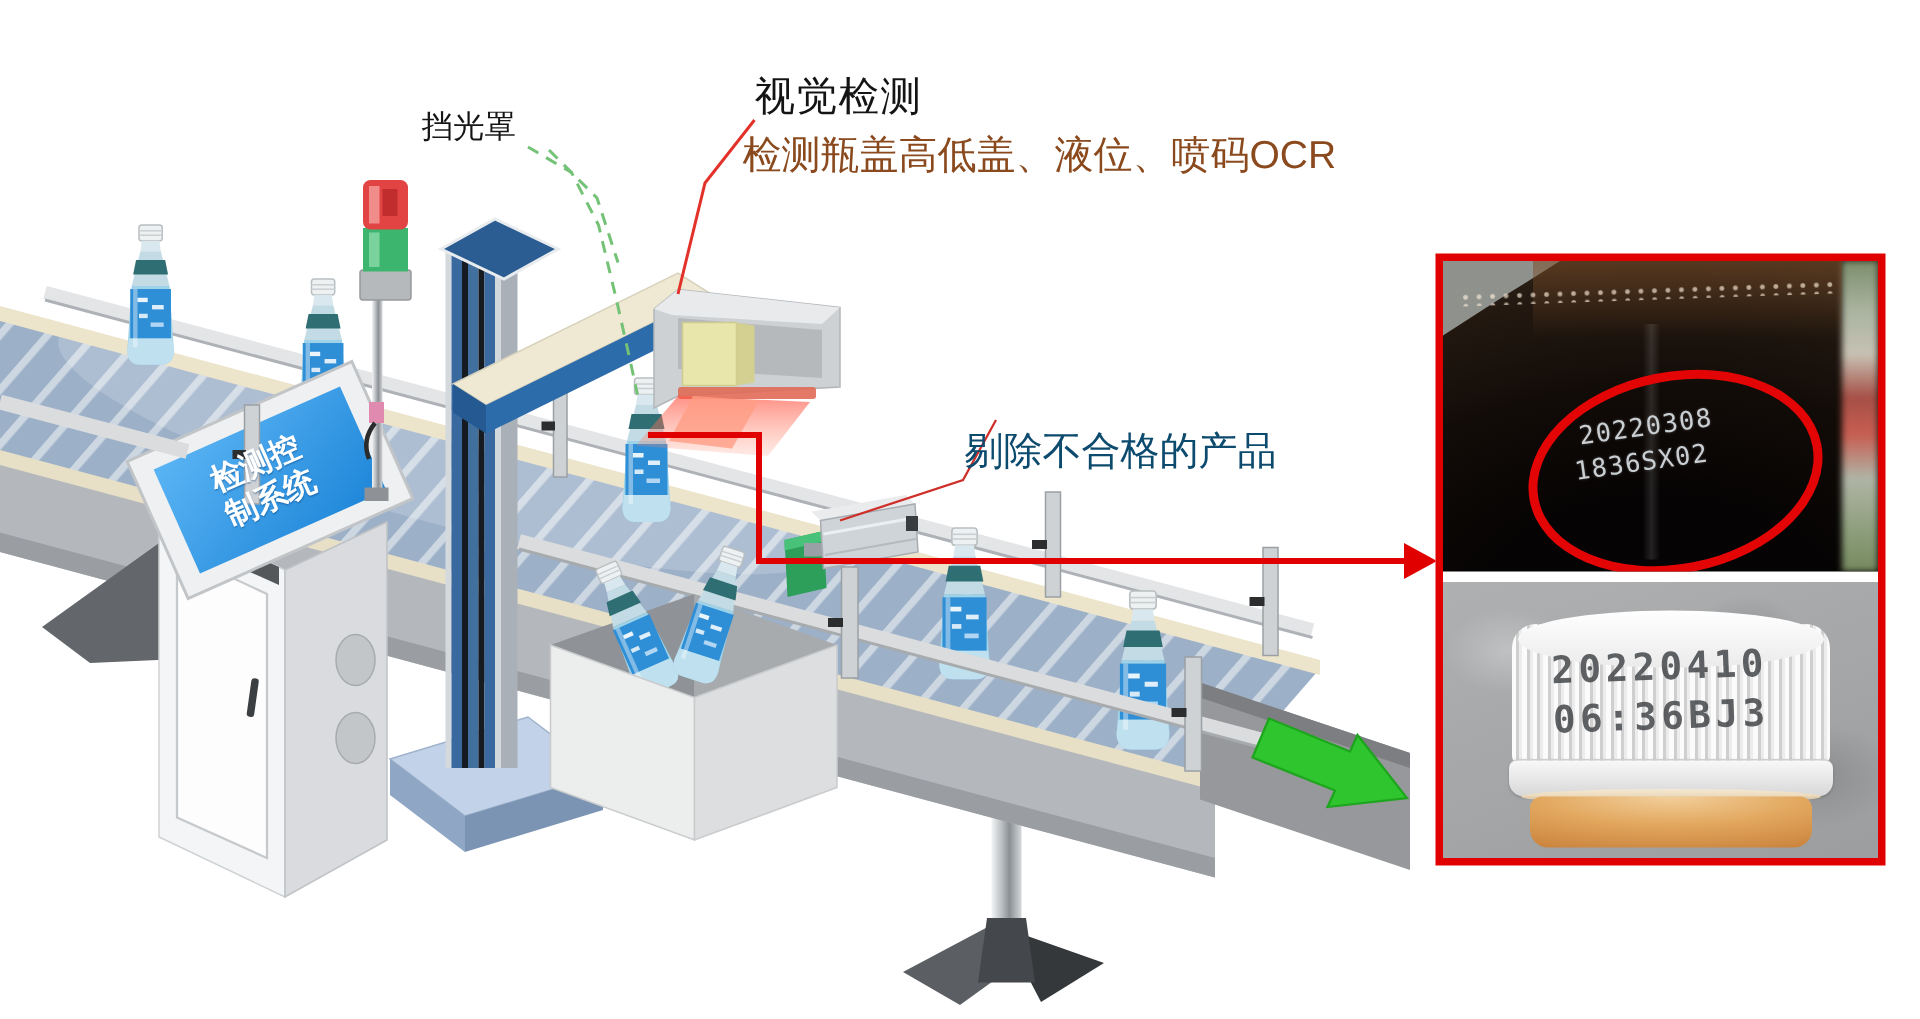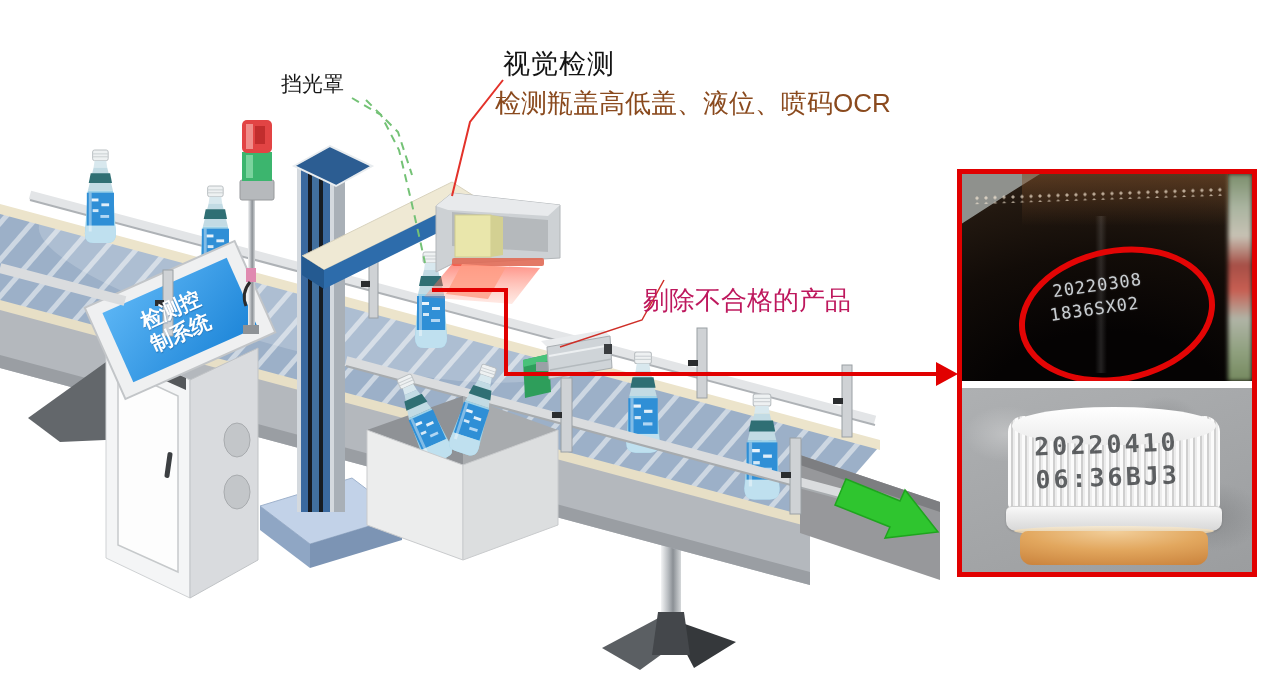--- a/index.html
+++ b/index.html
@@ -4,21 +4,21 @@
 <style>
   html,body{margin:0;padding:0;background:#fff;}
   .stage{position:relative;width:1280px;height:679px;background:#ffffff;overflow:hidden;
          font-family:"Liberation Sans","DejaVu Sans",sans-serif;}
   .stage svg{position:absolute;left:0;top:0;}
   .lbl{position:absolute;white-space:nowrap;}
   .lbl-shield{left:281px;top:70px;font-size:21px;color:#161616;}
   .lbl-vision-title{left:503px;top:46px;font-size:27px;color:#141414;letter-spacing:1px;}
   .lbl-vision-desc{left:495px;top:86px;font-size:26px;color:#8a4a1e;}
   .lbl-reject-title{left:654px;top:244px;font-size:26px;color:#141414;}
-  .lbl-reject-desc{left:643px;top:283px;font-size:26px;color:#be185d;}
+  .lbl-reject-desc{left:643px;top:283px;font-size:26px;color:#0c4a6e;}
   .screen-text{position:absolute;left:112px;top:282px;width:136px;height:76px;
     transform:rotate(-24deg);transform-origin:68px 38px;display:flex;align-items:center;justify-content:center;}
   .screen-text span{display:block;width:72px;font-size:21px;font-weight:bold;color:#ffffff;
     line-height:1.18;text-shadow:0 1px 1px rgba(0,60,120,.4);}
   
   .photo-panel{position:absolute;left:957px;top:169px;width:290px;height:398px;
     border:5px solid #e10000;background:#fff;display:flex;flex-direction:column;gap:7px;}
   .photo{position:relative;overflow:hidden;flex:none;width:100%;}
   .photo1{height:207px;background:
       radial-gradient(140% 130% at 50% 115%, #050303 30%, #120c08 58%, #221810 80%, #37291c 100%);}

